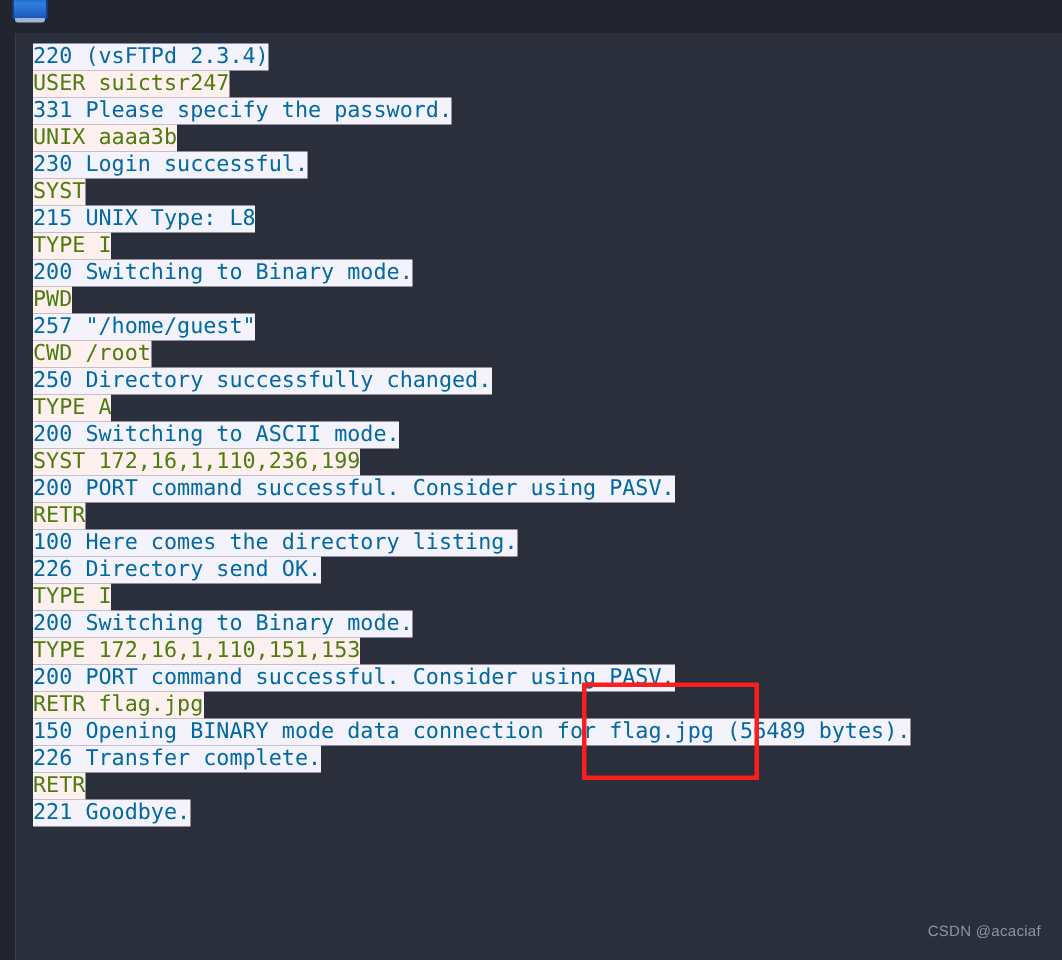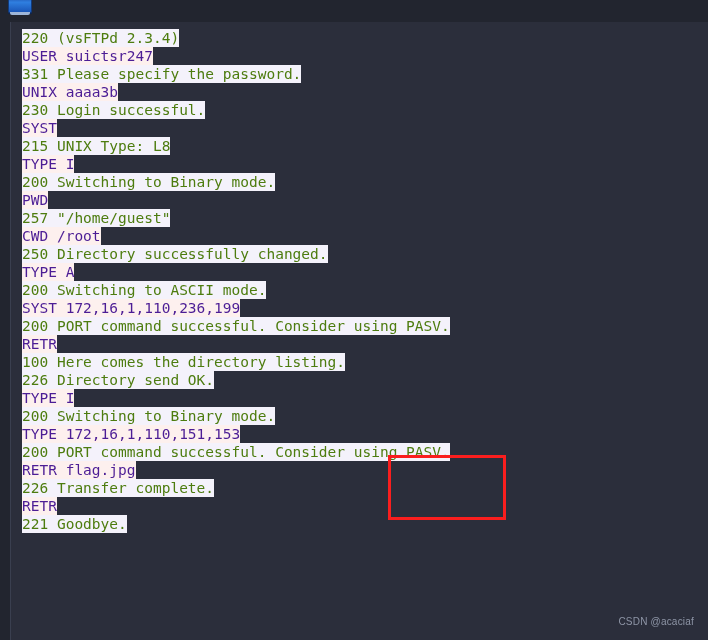--- a/index.html
+++ b/index.html
@@ -79,25 +79,25 @@
     line-height: 18px;
     font-size: 14.5px;
     white-space: pre;
     padding-left: 11px;
     letter-spacing: 0px;
   }
   .line span.txt {
     padding: 1px 0 1px 0;
   }
   .resp span.txt {
-    color: #4d7c0f;
+    color: #0369a1;
     background: #f4f2fb;
   }
   .req span.txt {
-    color: #4c1d95;
+    color: #4d7c0f;
     background: #fdf0ee;
   }
   
   #annot-box {
     position: absolute;
     left: 388px;
     top: 455px;
     width: 118px;
     height: 65px;
     border: 3px solid #fa1e1e;
@@ -146,20 +146,21 @@
       <div class="line req"><span class="txt">SYST 172,16,1,110,236,199</span></div>
       <div class="line resp"><span class="txt">200 PORT command successful. Consider using PASV.</span></div>
       <div class="line req"><span class="txt">RETR</span></div>
       <div class="line resp"><span class="txt">100 Here comes the directory listing.</span></div>
       <div class="line resp"><span class="txt">226 Directory send OK.</span></div>
       <div class="line req"><span class="txt">TYPE I</span></div>
       <div class="line resp"><span class="txt">200 Switching to Binary mode.</span></div>
       <div class="line req"><span class="txt">TYPE 172,16,1,110,151,153</span></div>
       <div class="line resp"><span class="txt">200 PORT command successful. Consider using PASV.</span></div>
       <div class="line req"><span class="txt">RETR flag.jpg</span></div>
+      <div class="line resp"><span class="txt">150 Opening BINARY mode data connection for flag.jpg (56489 bytes).</span></div>
       <div class="line resp"><span class="txt">226 Transfer complete.</span></div>
       <div class="line req"><span class="txt">RETR</span></div>
       <div class="line resp"><span class="txt">221 Goodbye.</span></div>
     </div>
 
   <div id="annot-box"></div>
 
   <div id="watermark">CSDN @acaciaf</div>
 
 </div>

